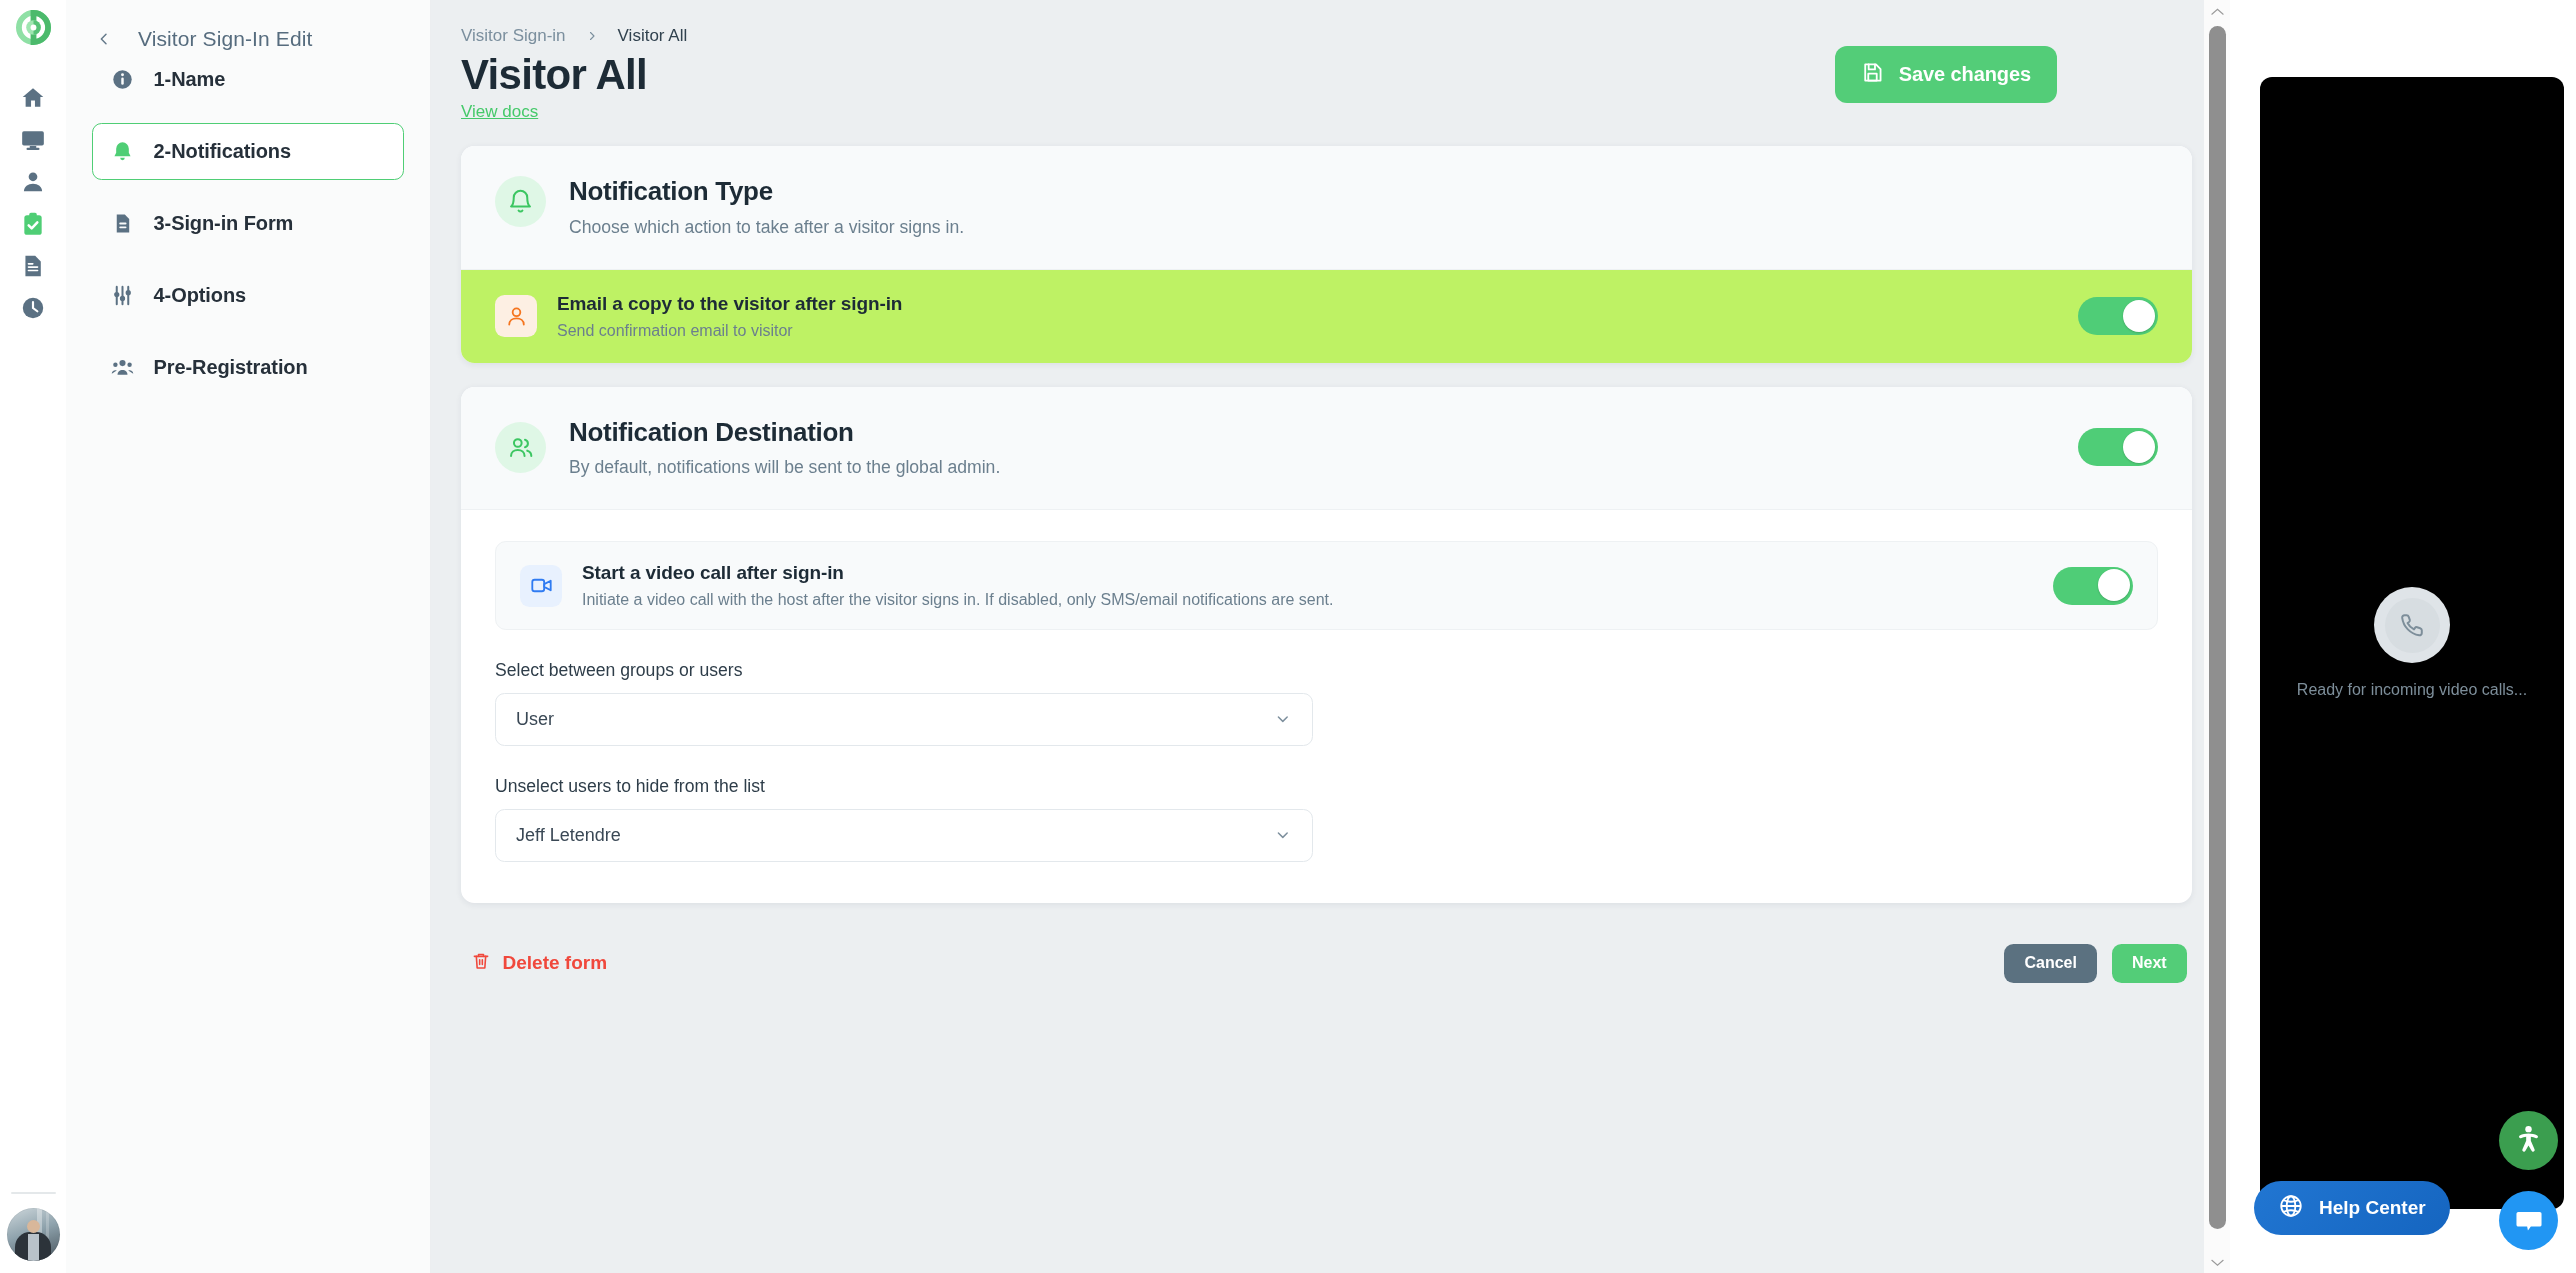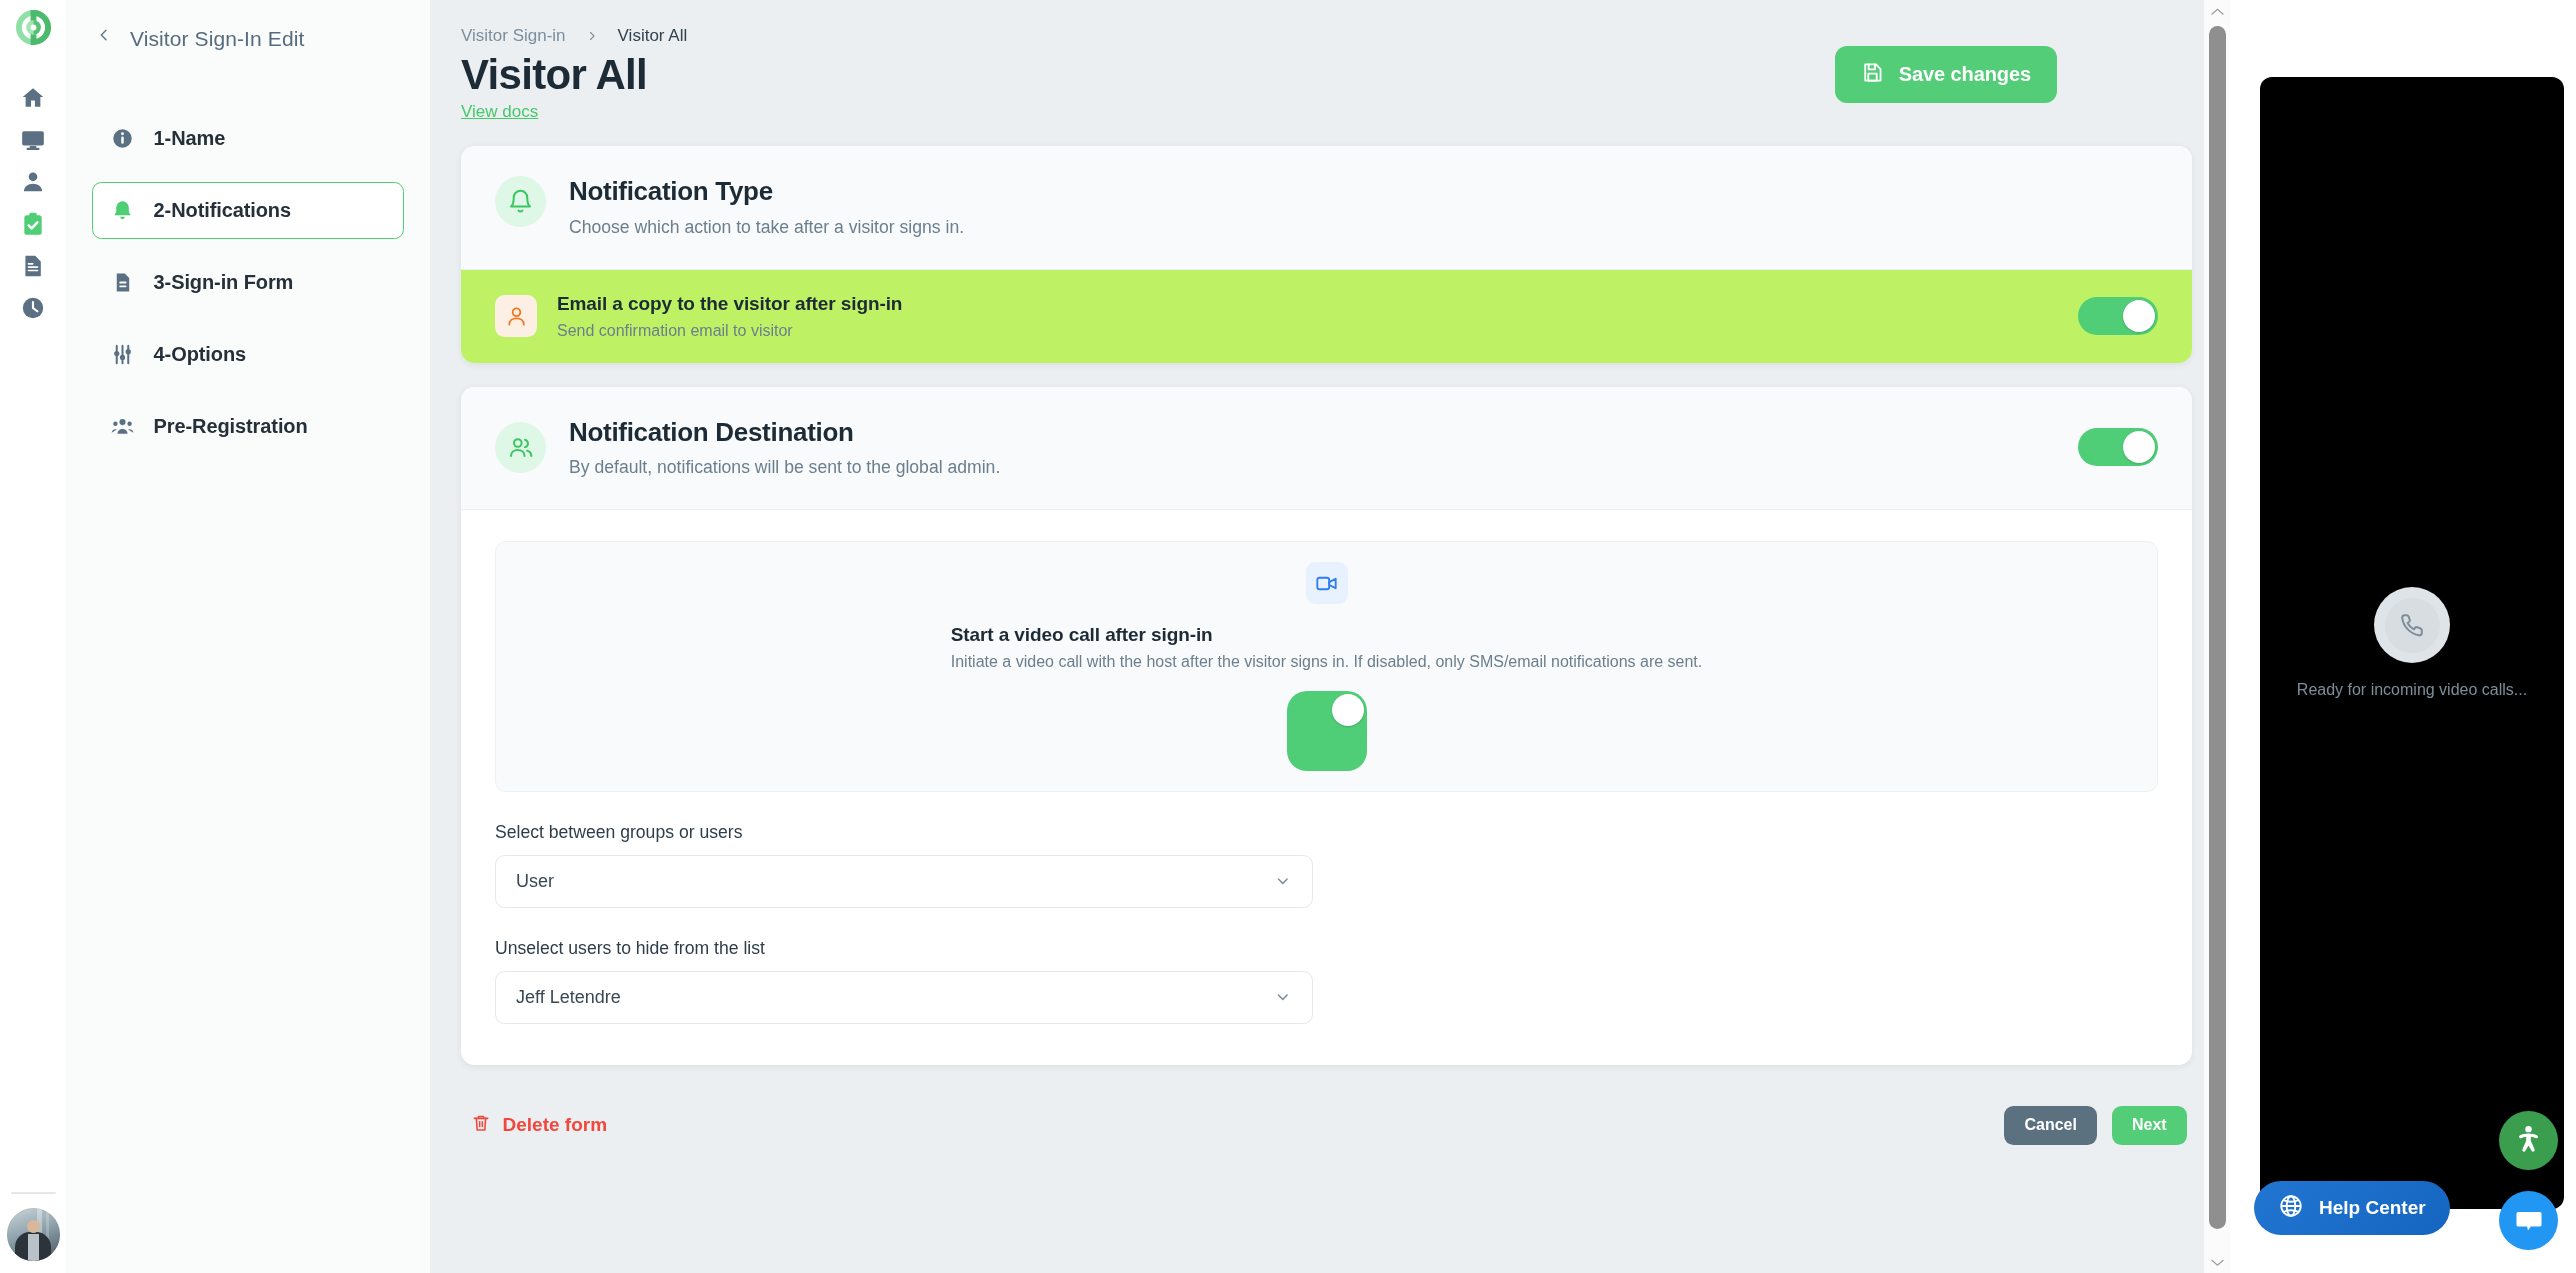--- a/index.html
+++ b/index.html
@@ -42,21 +42,21 @@
   .avatar .av-shirt { position:absolute; left: 21px; top: 26px; width: 11.5px; height: 28px;
     background: #b9c2c9; }
   .avatar .av-win { position:absolute; left: 30px; top: 0; width: 5.4px; height: 53px; background: rgba(255,255,255,.35); }
   .avatar .av-win2 { position:absolute; left: 39px; top: 0; width: 3.4px; height: 53px; background: rgba(255,255,255,.22); }
 
   
   .section-nav {
     width: 365px; flex: 0 0 365px; height: 1274px; background: #fafbfb;
     border-right: 0.7px solid #eceef0; padding: 27px 26px 0 26px;
   }
-  .back-row { display: flex; align-items: flex-start; gap: 18px; margin-bottom: 59px; cursor: pointer; padding-left: 4px; }
+  .back-row { display: flex; align-items: center; gap: 26px; cursor: pointer; padding-left: 4px; }
   .back-chevron { color: #64798a; display:flex; }
   .back-chevron svg { width: 16px; height: 16px; }
   .back-label { font-size: 21px; color: #566c7e; letter-spacing: 0.1px; }
   .nav-item {
     display: flex; align-items: center; gap: 17.6px;
     height: 57px; padding: 0 16px; border-radius: 9.5px;
     margin-bottom: 15px; cursor: pointer; border: 1.4px solid transparent;
   }
   .nav-item.active { background: #ffffff; border-color: #4fce75; }
   .nav-ico { width: 27px; display:flex; align-items:center; justify-content:center; color:#5b7183; }
@@ -117,21 +117,21 @@
     display:flex; align-items:center; justify-content:center; }
   .row-ico.orange { background: #fdefe3; color: #f5751f; }
   .row-ico.blue { background: #e8f1fe; color: #2f7bf2; }
   .row-ico svg { width: 23px; height: 23px; }
   .row-texts { flex: 1 1 auto; }
   .row-title { font-size: 19px; font-weight: 700; color:#1d2b36; letter-spacing:-0.1px; }
   .row-sub { font-size: 16px; color:#6b7f8e; margin-top: 6.8px; }
 
   .sub-panel {
     margin: 31px 34px 0 34px; background:#f8fafb; border:0.7px solid #eef1f3;
-    border-radius: 10.8px; display:flex; align-items:center; gap: 20px; padding: 20px 24px; flex-direction: column;
+    border-radius: 10.8px; display:flex; align-items:center; gap: 20px; padding: 20px 24px;
   }
   .card-body { padding: 0 0 41px 0; }
   .field { margin: 30px 34px 0 34px; }
   .field-label { font-size: 17.6px; color:#2e3d49; margin-bottom: 12px; }
   .select {
     width: 818px; height: 53px; border: 0.7px solid #e3e8ec; border-radius: 9.5px;
     background:#fff; display:flex; align-items:center; justify-content:space-between;
     padding: 0 20px; cursor: pointer;
   }
   .select-value { font-size: 18px; color:#3a4855; }

